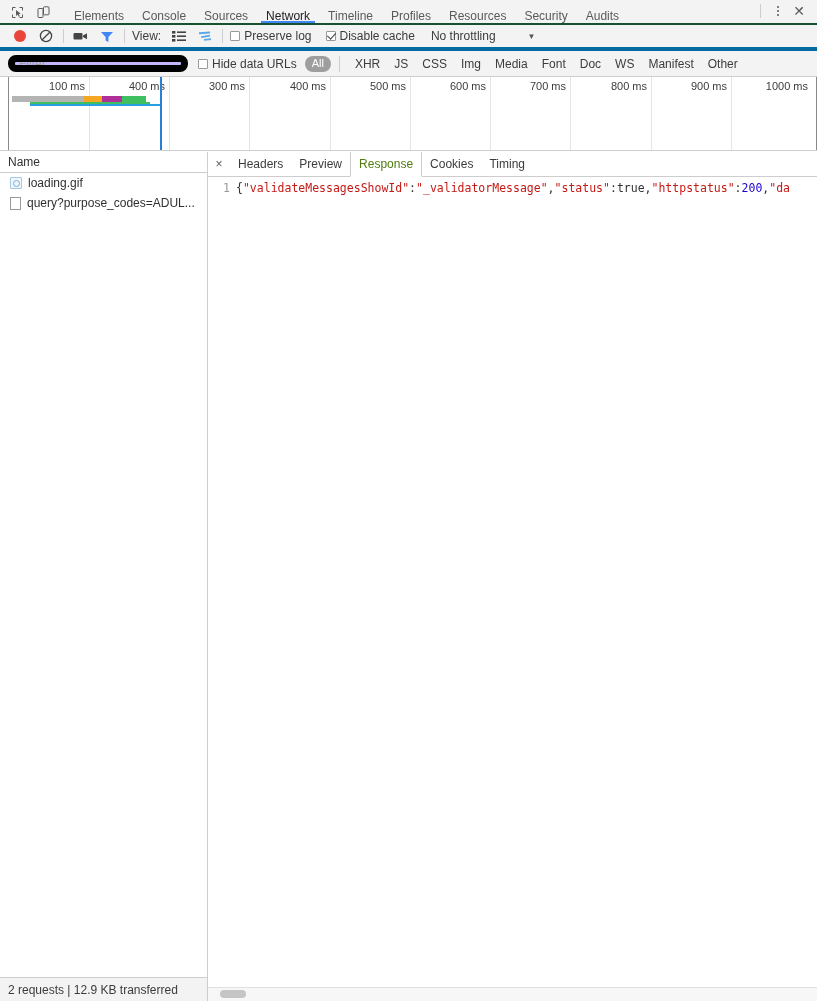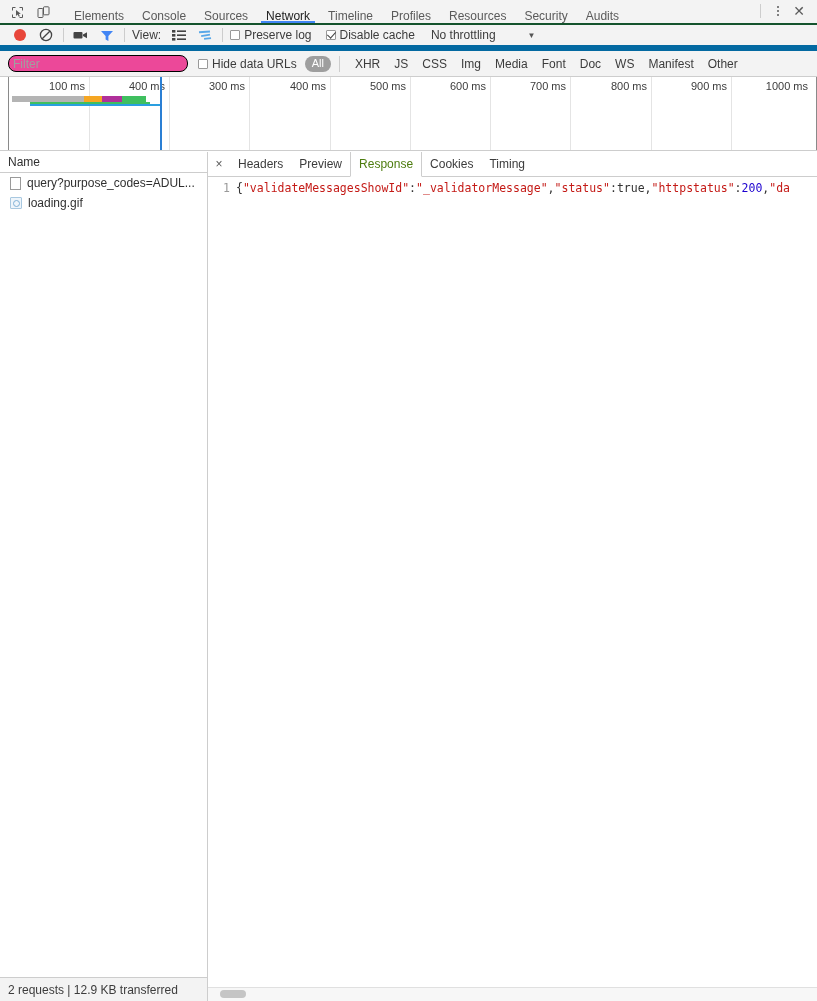--- a/index.html
+++ b/index.html
@@ -91,21 +91,21 @@
     width: 20px; height: 22px;
     display:flex; align-items:center; justify-content:center;
     font-size: 14px; color: #5a5a5a; cursor: pointer;
     font-family: "Liberation Sans", sans-serif;
   }
 
   
   .net-toolbar {
     height: 26px;
     background: #f3f3f3;
-    border-bottom: 6px solid #0369a1;
+    border-bottom: 4px solid #0369a1;
     display: flex;
     align-items: center;
     padding-left: 8px;
     box-sizing: border-box;
     gap: 2px;
   }
   .record-dot {
     width: 12px; height: 12px;
     border-radius: 50%;
     background: #e8463a;
@@ -160,22 +160,22 @@
     background: #f3f3f3;
     border-bottom: 1px solid #cdcdcd;
     display: flex;
     align-items: center;
     padding-left: 8px;
     box-sizing: border-box;
   }
   .filter-input {
     width: 180px;
     height: 17px;
-    border: 1px solid #000000;
-    background: #ec4899;
+    border: 7px solid #000000;
+    background: #c4b5fd;
     border-radius: 8px;
     font-size: 12px;
     padding: 0 4px;
     box-sizing: border-box;
     font-family: "Liberation Sans", sans-serif;
     color: #222;
     outline: none;
   }
   .filter-input::placeholder { color: #a0a0a0; }
   .fb-sep {
@@ -594,27 +594,27 @@
   <div class="ov-vline" style="left:160px;"></div>
 </div>
 
 <div class="split">
 
   <div class="left-pane">
     <div class="lp-header">
       <span>Name</span>
     </div>
     <div class="lp-list">
+      <div class="req-row">
+        <span class="ico-img"></span>
+        <span class="req-name">loading.gif</span>
+      </div>
       <div class="req-row selected">
         <span class="ico-doc"></span>
         <span class="req-name">query?purpose_codes=ADUL...</span>
-      </div>
-      <div class="req-row">
-        <span class="ico-img"></span>
-        <span class="req-name">loading.gif</span>
       </div>
     </div>
     <div class="lp-status">
       <span>2 requests  |  12.9 KB transferred</span>
     </div>
   </div>
 
   <div class="right-pane">
     <div class="rp-tabbar">
       <div class="rp-close">×</div>

